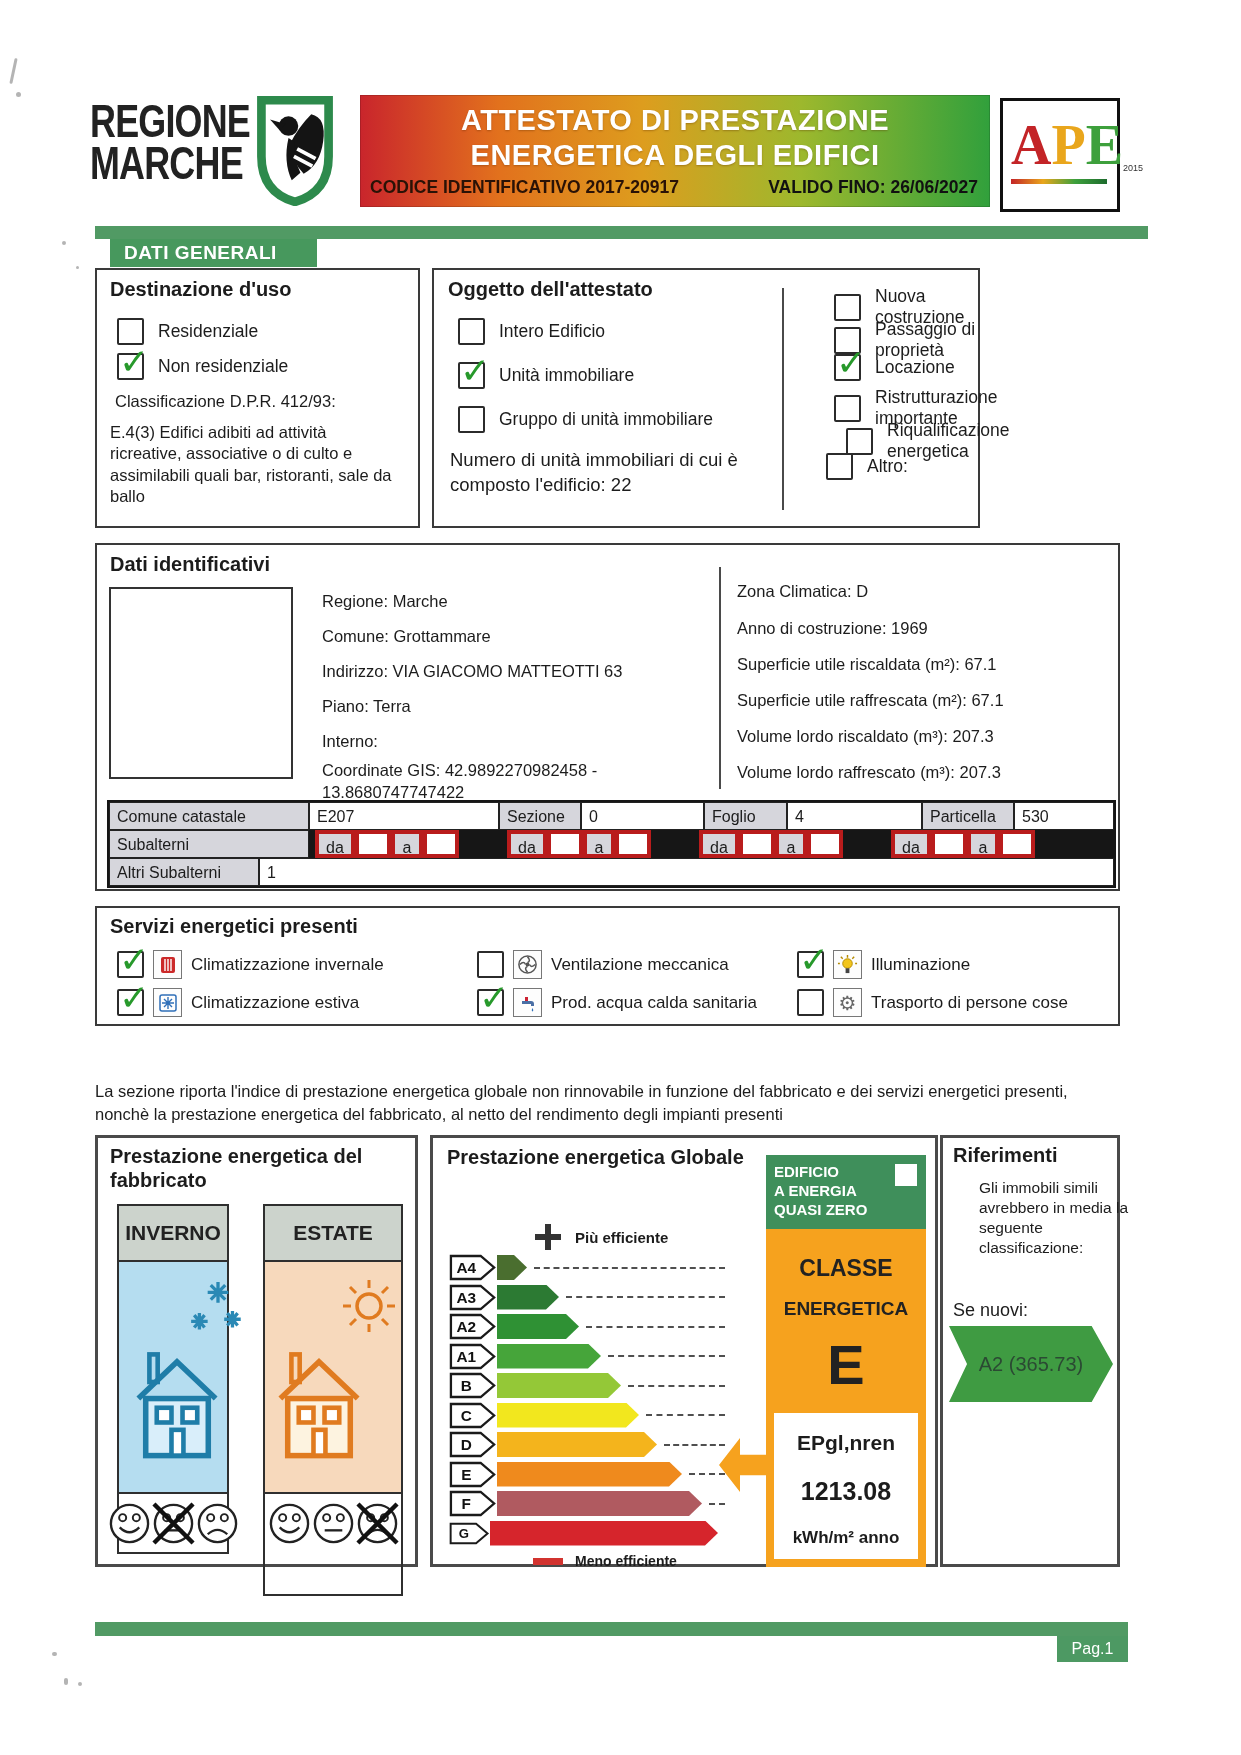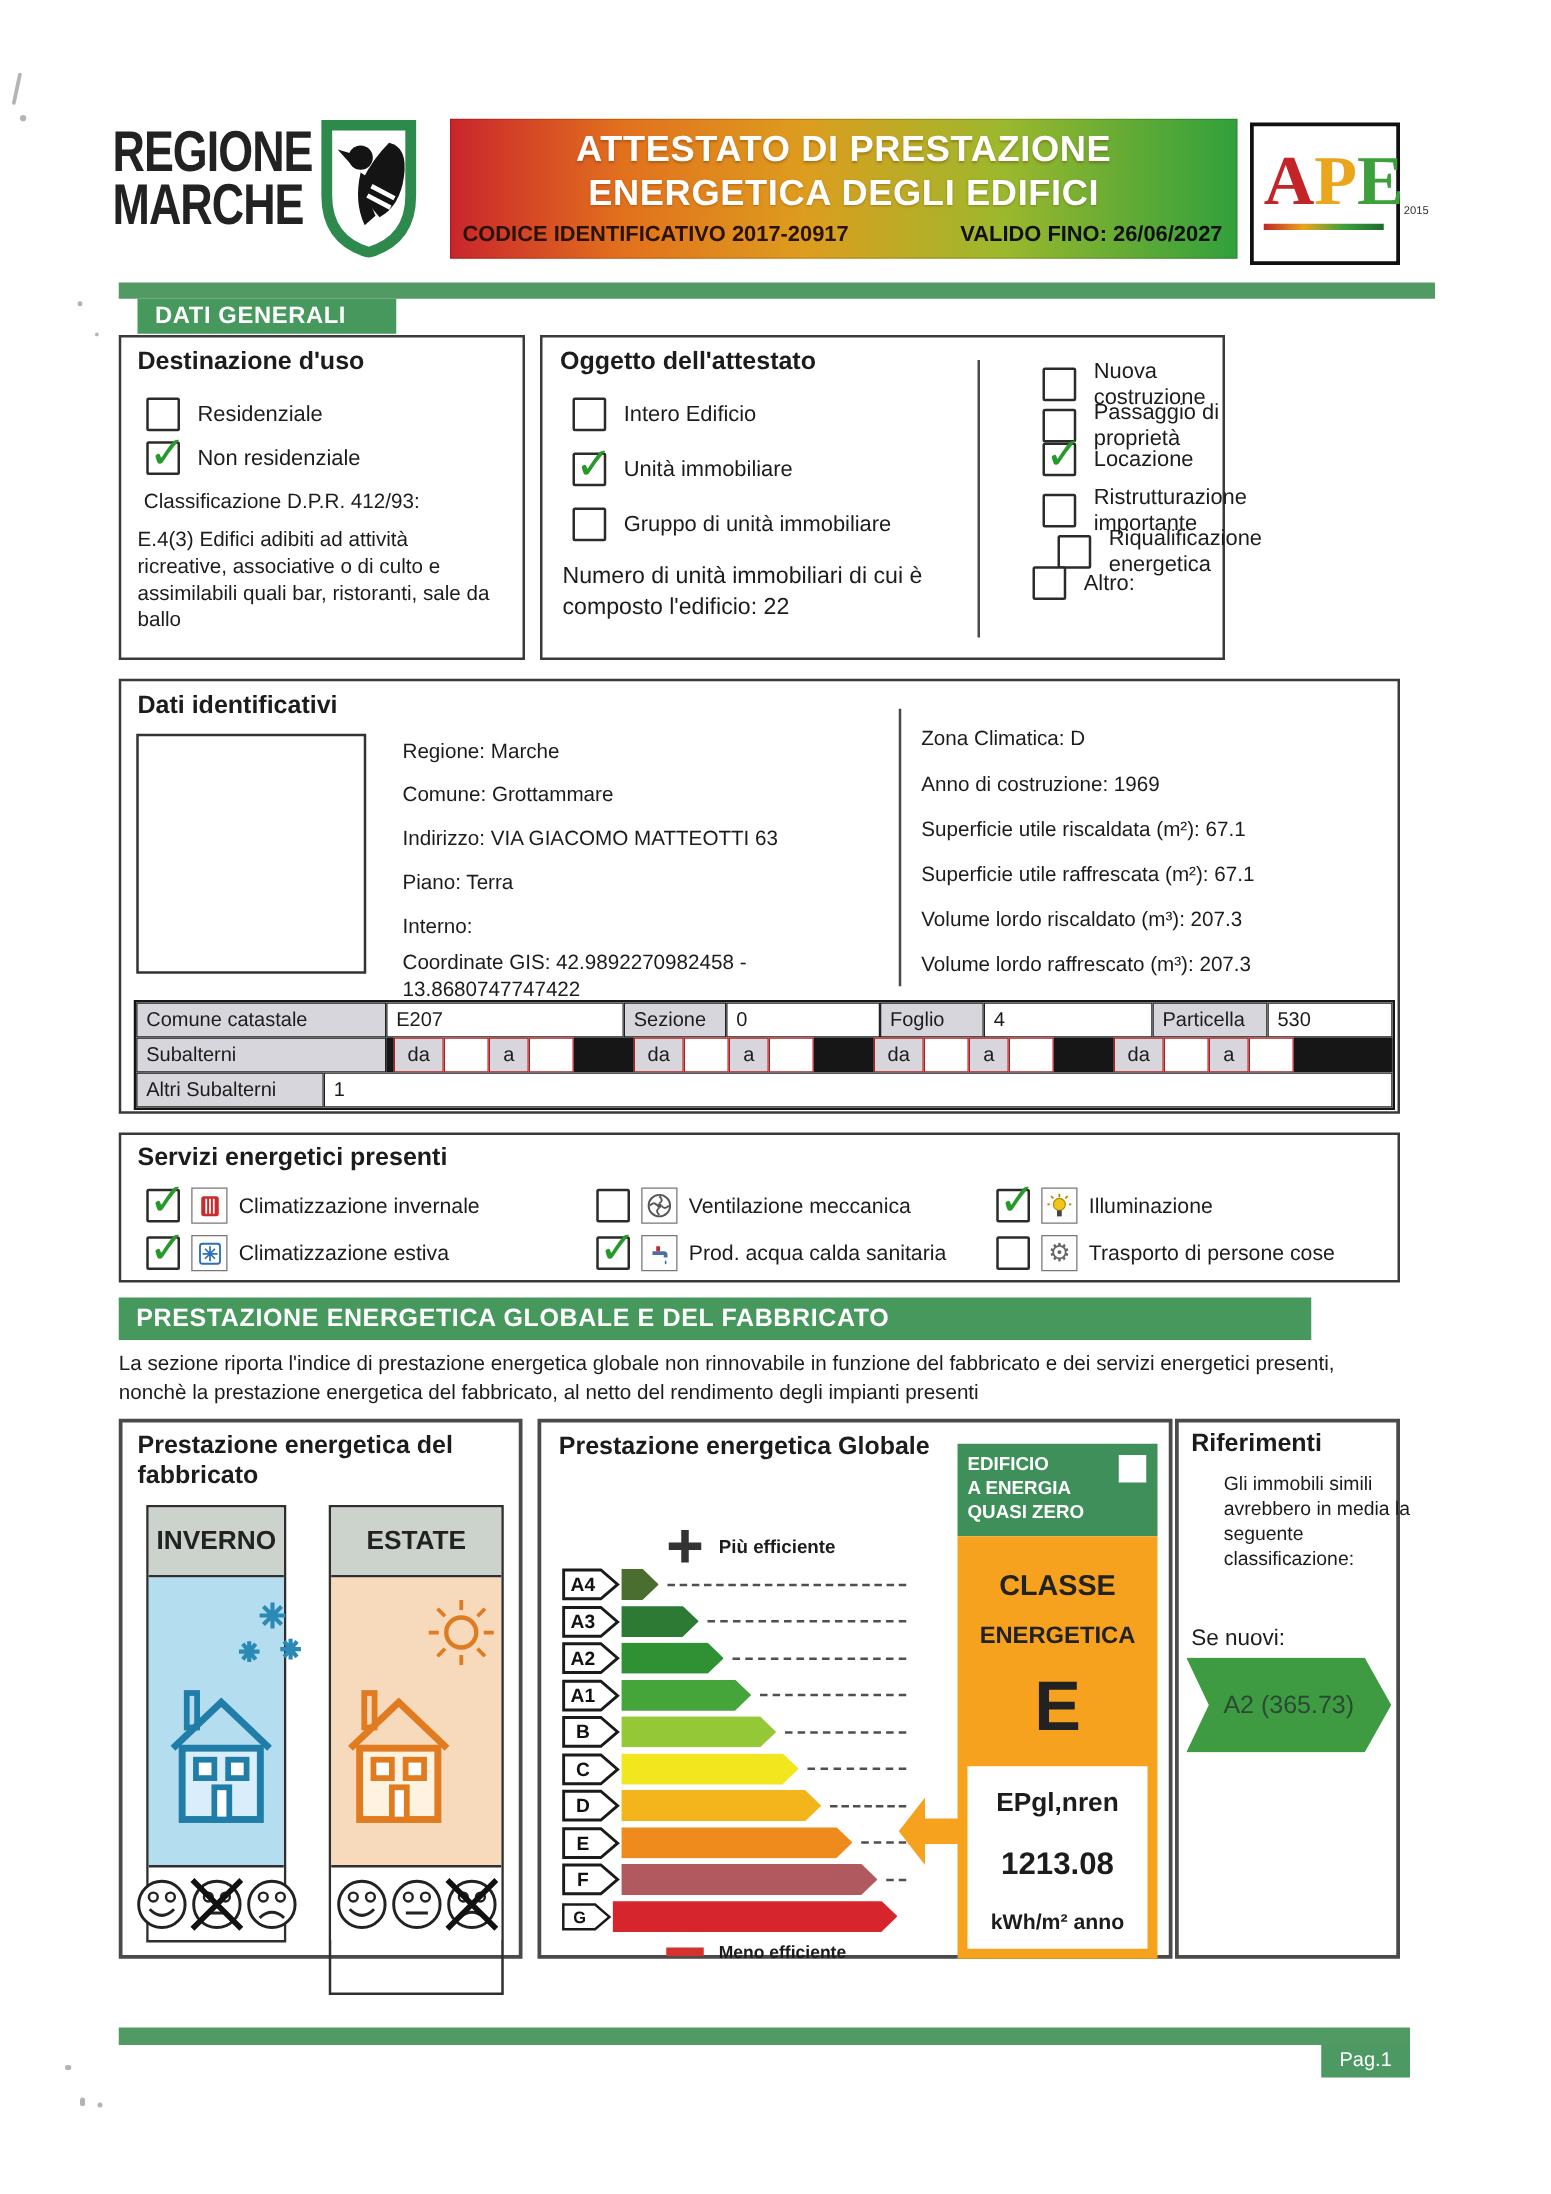--- a/index.html
+++ b/index.html
@@ -39,21 +39,21 @@
   .vdivider{border-left:2px solid #4a4a4a;}
 
   
   .ctable{border:2px solid #161616;font-size:16px;}
   .crow{display:flex;height:28px;line-height:28px;}
   .ccell{border:1.5px solid #222;box-sizing:border-box;padding-left:7px;overflow:hidden;white-space:nowrap;}
   .cgray{background:#d6d6dc;}
   .cwhite{background:#fff;}
   .sub-strip{flex:1;background:#161616;display:flex;align-items:stretch;}
   .sub-g{display:flex;margin-left:6px;}
-  .sub-c{border:1px solid #b91c1c;box-sizing:border-box;padding:0;text-align:center;}
+  .sub-c{border:4px solid #b91c1c;box-sizing:border-box;padding:0;text-align:center;}
 
   
   .svc{display:flex;align-items:center;gap:9px;font-size:17px;}
   .icon-box{width:27px;height:27px;border:1.5px solid #777;background:#fdfdfd;flex:none;
             display:flex;align-items:center;justify-content:center;}
 
   
   .season{border:2px solid #2f2f2f;}
   .season-h{background:#ccd3cc;border-bottom:2px solid #2f2f2f;text-align:center;
             font-weight:bold;font-size:21px;color:#222;}
@@ -311,21 +311,20 @@
     </div>
     <div class="abs svc" style="left:700px;top:80px;">
       <span class="cb"></span>
       <span class="icon-box">
           <span style="font-size:20px;color:#666;line-height:1;">⚙</span>
         </span>
       <span>Trasporto di persone cose</span>
     </div>
   </div>
 
-  <div class="abs green-label" style="left:95px;top:1038px;width:940px;height:34px;font-size:20px;">PRESTAZIONE ENERGETICA GLOBALE E DEL FABBRICATO</div>
   <div class="abs note" style="left:95px;top:1080px;width:1070px;line-height:1.4;">
     <div>La sezione riporta l'indice di prestazione energetica globale non rinnovabile in funzione del fabbricato e dei servizi energetici presenti,</div>
     <div>nonchè la prestazione energetica del fabbricato, al netto del rendimento degli impianti presenti</div>
   </div>
 
   <div class="abs fbox3" style="left:95px;top:1135px;width:323px;height:432px;box-sizing:border-box;">
     <div class="abs box-title" style="left:12px;top:6px;width:285px;line-height:1.2;">Prestazione energetica del fabbricato</div>
 
     <div class="abs season" style="left:19px;top:66px;width:112px;height:350px;box-sizing:border-box;">
       <div class="season-h" style="height:54px;line-height:54px;">INVERNO</div>

